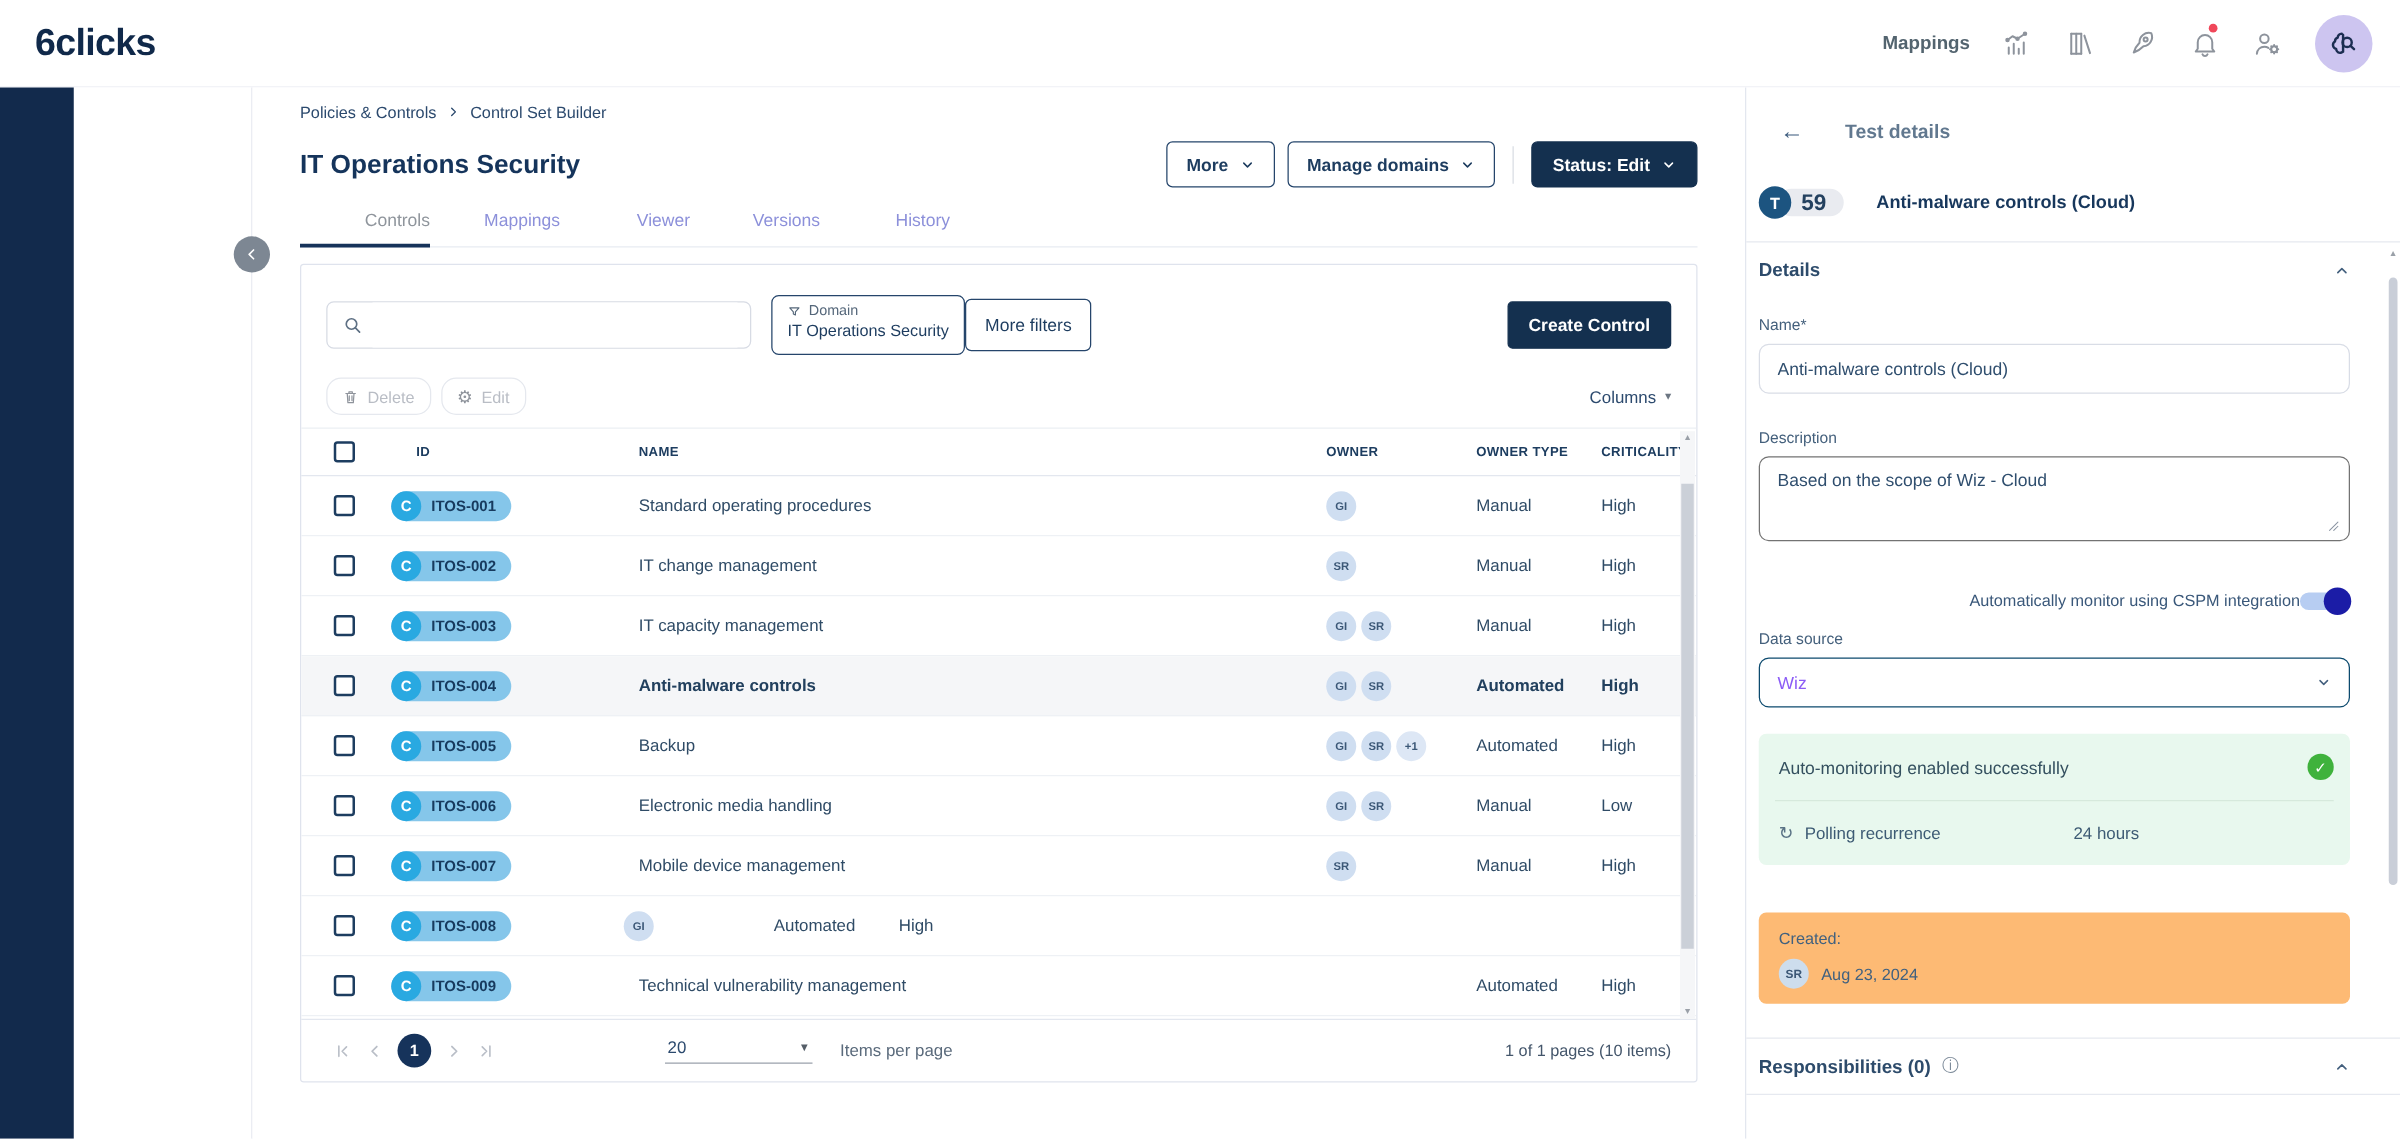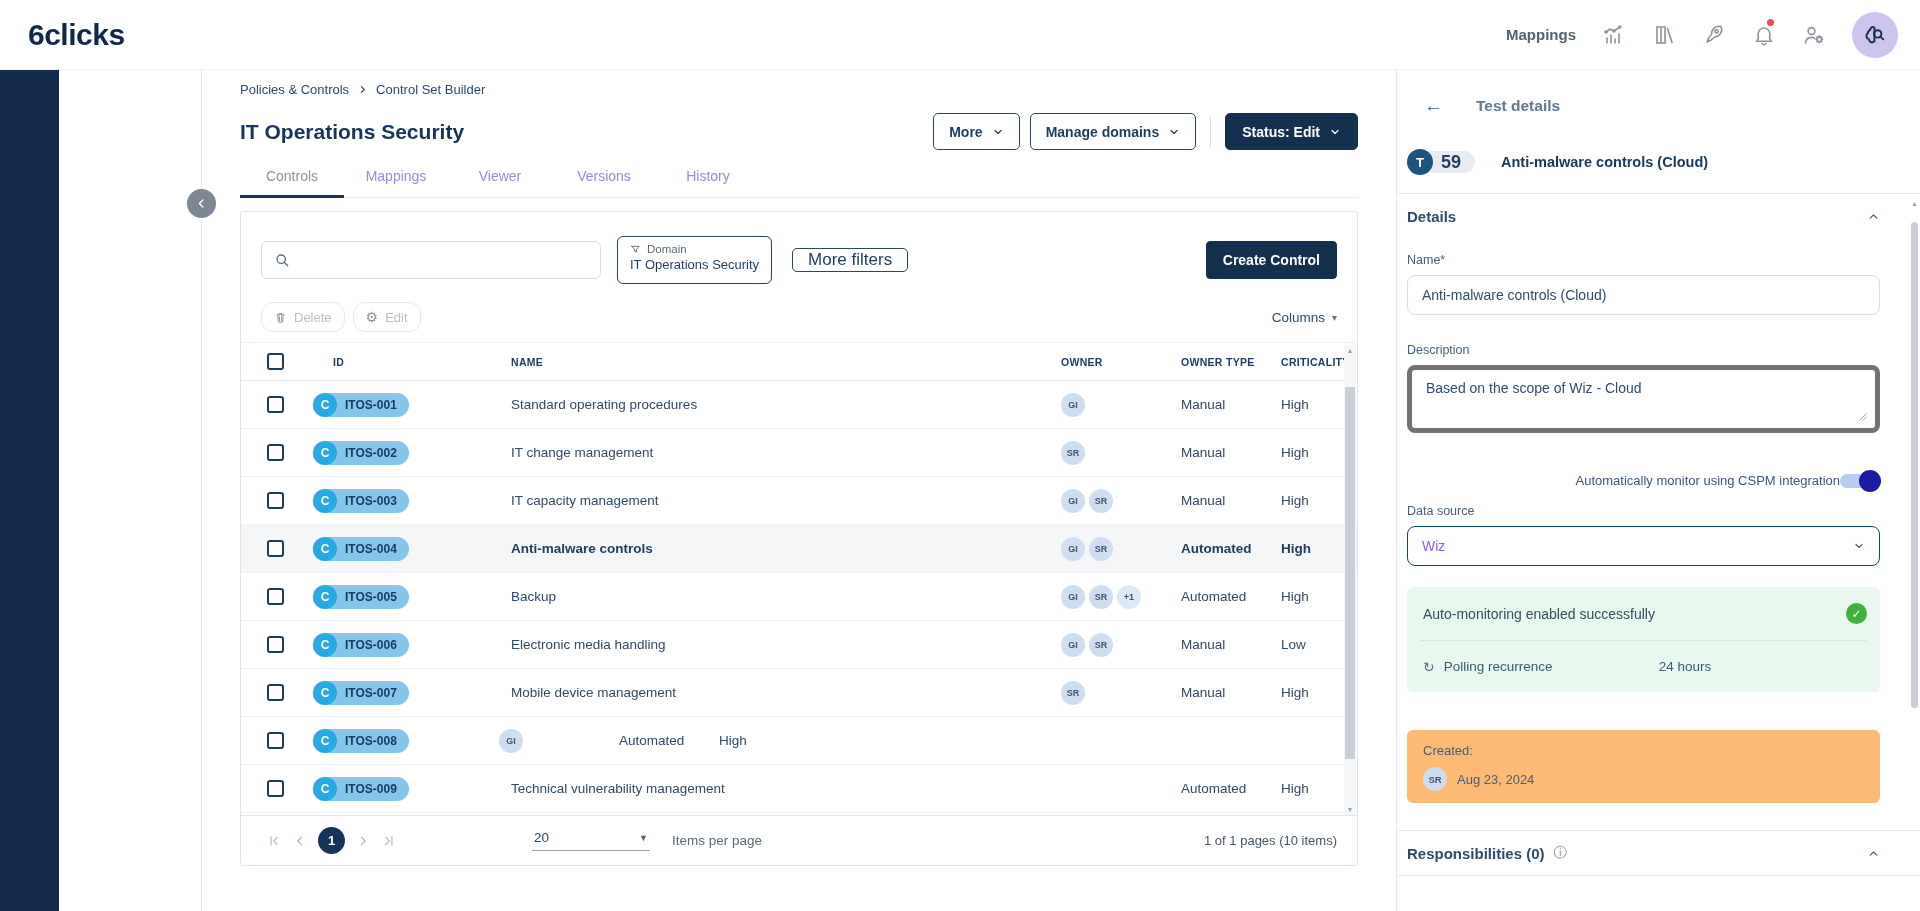--- a/index.html
+++ b/index.html
@@ -40,35 +40,35 @@
   h1 { font-size:21px; font-weight:700; color:#15345b; }
   .title-actions { display:flex; align-items:center; gap:10px; }
   .btn { display:inline-flex; align-items:center; justify-content:center; gap:9px; cursor:pointer;
     font-family:inherit; font-size:14px; border-radius:5px; }
   .btn.outline { height:37px; padding:0 15px; background:#fff; border:1px solid #25456b; color:#1d3c5f; font-weight:600; }
   .btn.solid { height:37px; padding:0 16px; background:#14304f; border:1px solid #14304f; color:#fff; font-weight:600; }
   .bchev { display:inline-flex; } .bchev svg { width:12px; height:12px; }
   .vdiv { width:1px; height:30px; background:#d9dde4; margin:0 4px; }
 
   .tabs { margin-top:18px; width:1118px; display:flex; border-bottom:1px solid #e8ebf2; }
-  .tab { width:104px; text-align:center; padding-bottom:13px; font-size:14px; color:#8c90da; cursor:pointer; position:relative; }
+  .tab { width:104px; text-align:right; padding-bottom:13px; font-size:14px; color:#8c90da; cursor:pointer; position:relative; }
   .tab.active { color:#8f959c; }
   .tab.active::after { content:""; position:absolute; left:0; right:0; bottom:-1px; height:3px; background:#17335a; }
 
   
   .card { margin-top:13px; width:1118px; border:1px solid #dfe3ed; border-radius:3px; background:#fff; position:relative; }
   .filter-row { padding:24px 20px 18px; display:flex; align-items:center; }
   .search-box { width:340px; height:38px; border:1px solid #d7dbe4; border-radius:6px; display:flex; align-items:center; padding:0 10px 0 12px; }
   .s-icon { color:#5e7084; display:inline-flex; } .s-icon svg { width:16px; height:16px; }
   .search-input { border:none; outline:none; flex:1; height:100%; font-size:14px; color:#2f4e6e; margin-left:8px; font-family:inherit; }
   .domain-chip { margin-left:16px; height:48px; border:1px solid #25456b; border-radius:6px; padding:6px 12px 5px; cursor:pointer; }
   .chip-top { display:flex; align-items:center; gap:6px; font-size:11.5px; color:#55677a; }
   .funnel { display:inline-flex; color:#55677a; } .funnel svg { width:11px; height:11px; }
   .chip-value { font-size:13px; color:#1d3c5f; margin-top:2px; }
-  .btn.mf { margin-left:20px; height:24px; font-size:17px; font-weight:400; }
+  .btn.mf { margin-left:0; height:42px; font-size:14px; font-weight:400; }
   .btn.create { margin-left:auto; height:38px; border-radius:4px; }
   .toolbar { padding:0 20px 10px; display:flex; align-items:center; gap:8px; border-bottom:1px solid #eceff4; }
   .tbtn { height:30px; padding:0 12px; border:1px solid #e5e8ee; border-radius:12px; background:#fff; color:#b9bdc5;
     font-size:13px; font-family:inherit; display:inline-flex; align-items:center; gap:7px; cursor:default; }
   .t-ic { display:inline-flex; color:#8e939b; } .t-ic svg { width:13px; height:13px; }
   .t-ic.gear { font-size:14px; line-height:1; }
   .columns { margin-left:auto; font-size:13.5px; color:#2c4a6e; cursor:pointer; display:flex; align-items:center; }
   .col-caret { color:#6c7682; font-size:10px; margin-left:7px; }
 
   .thead { display:flex; align-items:center; height:38px; border-bottom:1px solid #e3e7ef; }
@@ -122,21 +122,21 @@
     font-size:18px; font-weight:600; color:#24415f; }
   .t-name { margin-left:26px; font-size:14.5px; font-weight:700; color:#17375c; }
   .p-body { padding:14px 40px 0 10px; }
   .sec-head { display:flex; align-items:center; justify-content:space-between; cursor:pointer; }
   .sec-title { font-size:15px; font-weight:600; color:#2d4b6b; }
   .sec-chev { display:inline-flex; color:#44607e; } .sec-chev svg { width:13px; height:13px; }
   .f-label { margin-top:28px; font-size:12.5px; color:#44607c; }
   .f-label.tight { margin-top:16px; }
   .f-input { margin-top:8px; height:40px; width:100%; border:1px solid #d9dde6; border-radius:8px; padding:0 14px;
     font-size:14px; color:#2f4e6e; font-family:inherit; outline:none; background:#fff; }
-  .f-area { position:relative; margin-top:8px; height:68px; border:5px solid #737373; border-radius:8px; padding:10px 14px;
+  .f-area { position:relative; margin-top:8px; height:68px; border:1px solid #737373; border-radius:8px; padding:10px 14px;
     font-size:14px; color:#2f4e6e; background:#fff; }
   .resize-h { position:absolute; right:7px; bottom:6px; color:#8a94a2; display:inline-flex; }
   .resize-h svg { width:10px; height:10px; }
   .toggle-row { margin-top:40px; display:flex; align-items:center; justify-content:flex-end; }
   .toggle-label { font-size:13px; color:#3a587a; }
   .switch { position:relative; width:40px; height:14px; border-radius:7px; background:#c6cdd6; cursor:pointer; }
   .switch.on { background:#b7cdf2; }
   .switch .knob { position:absolute; left:-1px; top:-4px; width:22px; height:22px; border-radius:50%; background:#9aa3af; }
   .switch.on .knob { left:auto; right:-1px; background:#1b1ca6; }
   .f-select { margin-top:8px; height:40px; border:1px solid #0c4a6e; border-radius:8px; padding:0 14px; display:flex;

